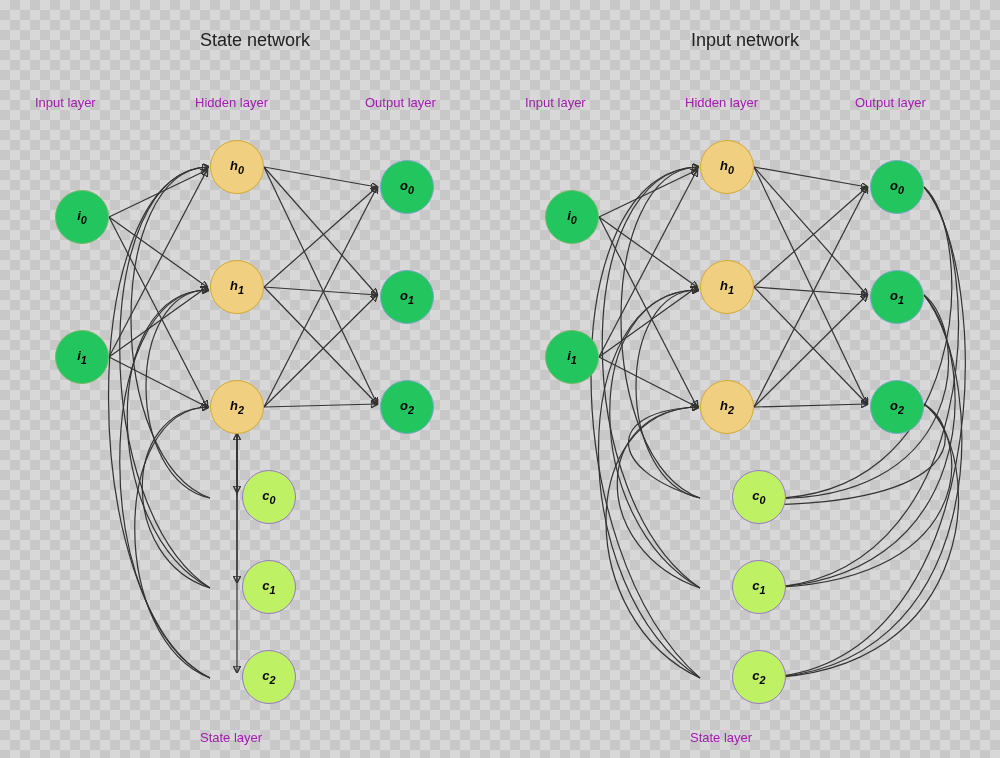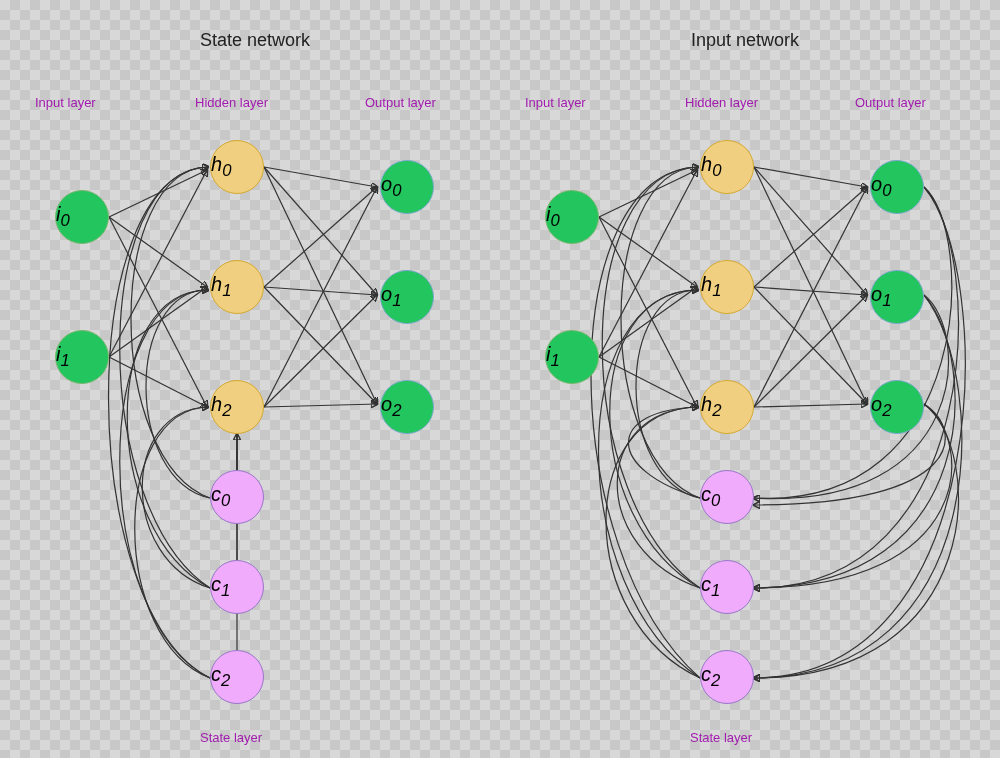--- a/index.html
+++ b/index.html
@@ -51,41 +51,43 @@
       font-weight: 400;
       white-space: nowrap;
     }
     .node {
       position: absolute;
       width: 54px;
       height: 54px;
       border-radius: 50%;
       display: flex;
       align-items: center;
-      font-size: 20px;
+      justify-content: center;
+      font-size: 13px;
       font-style: italic;
-      font-weight: 400;
+      font-weight: 700;
       border: 1.5px solid rgba(0,0,0,0.15);
       z-index: 10;
     }
     .node-green {
       background: #22c55e;
       border-color: #7ab870;
     }
     .node-yellow {
       background: #f0d080;
       border-color: #d4a830;
     }
     .node-blue {
       background: #22c55e;
       border-color: #7aaac8;
     }
     .node-purple {
-      background: #f0abfc;
+      background: #bef264;
       border-color: #9878c8;
+      margin-left: 32px;
     }
     svg.connections {
       position: absolute;
       top: 0;
       left: 0;
       width: 100%;
       height: 100%;
       z-index: 5;
       overflow: visible;
     }

